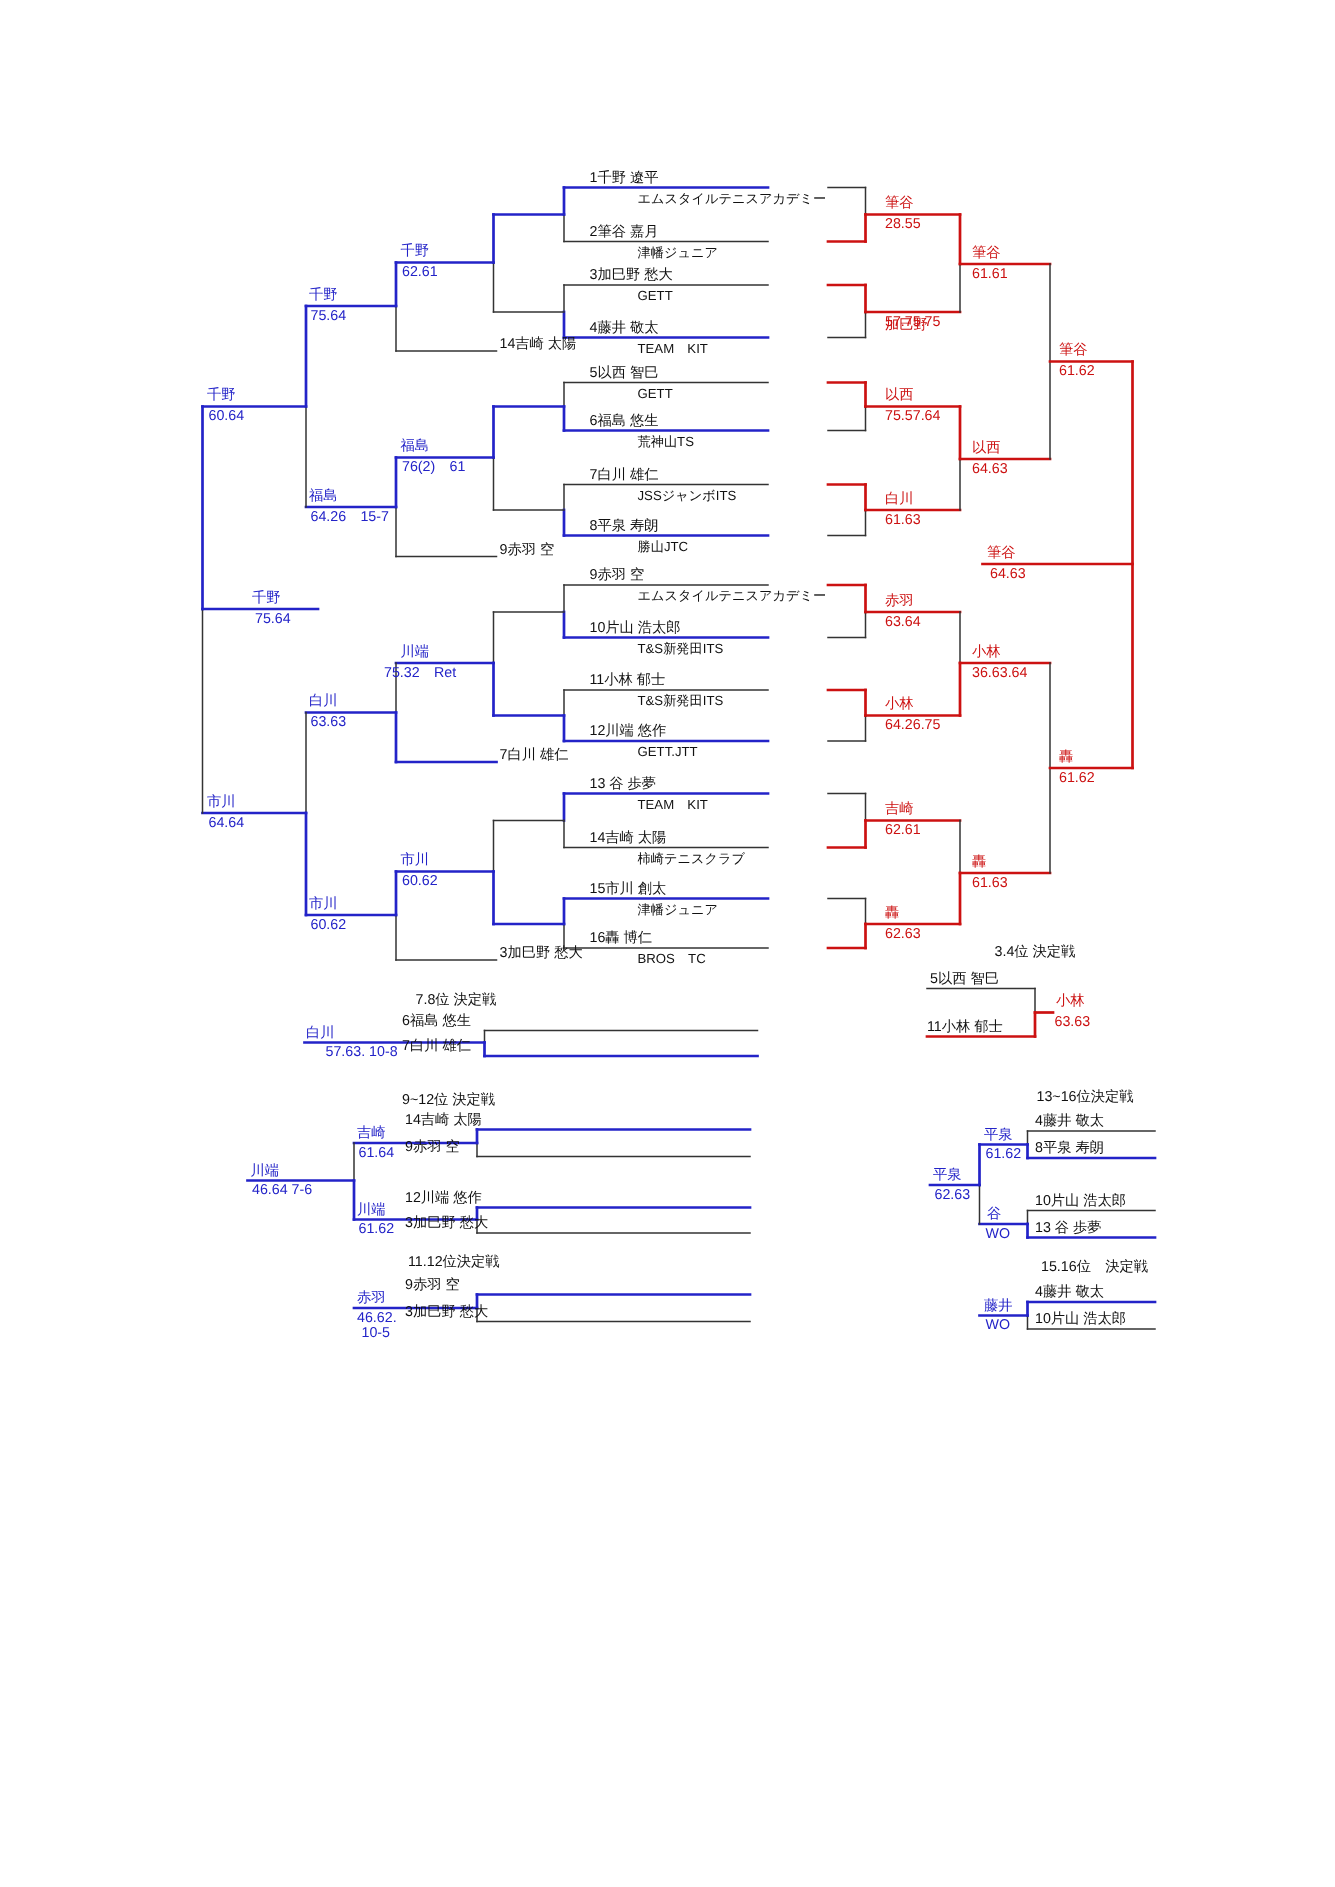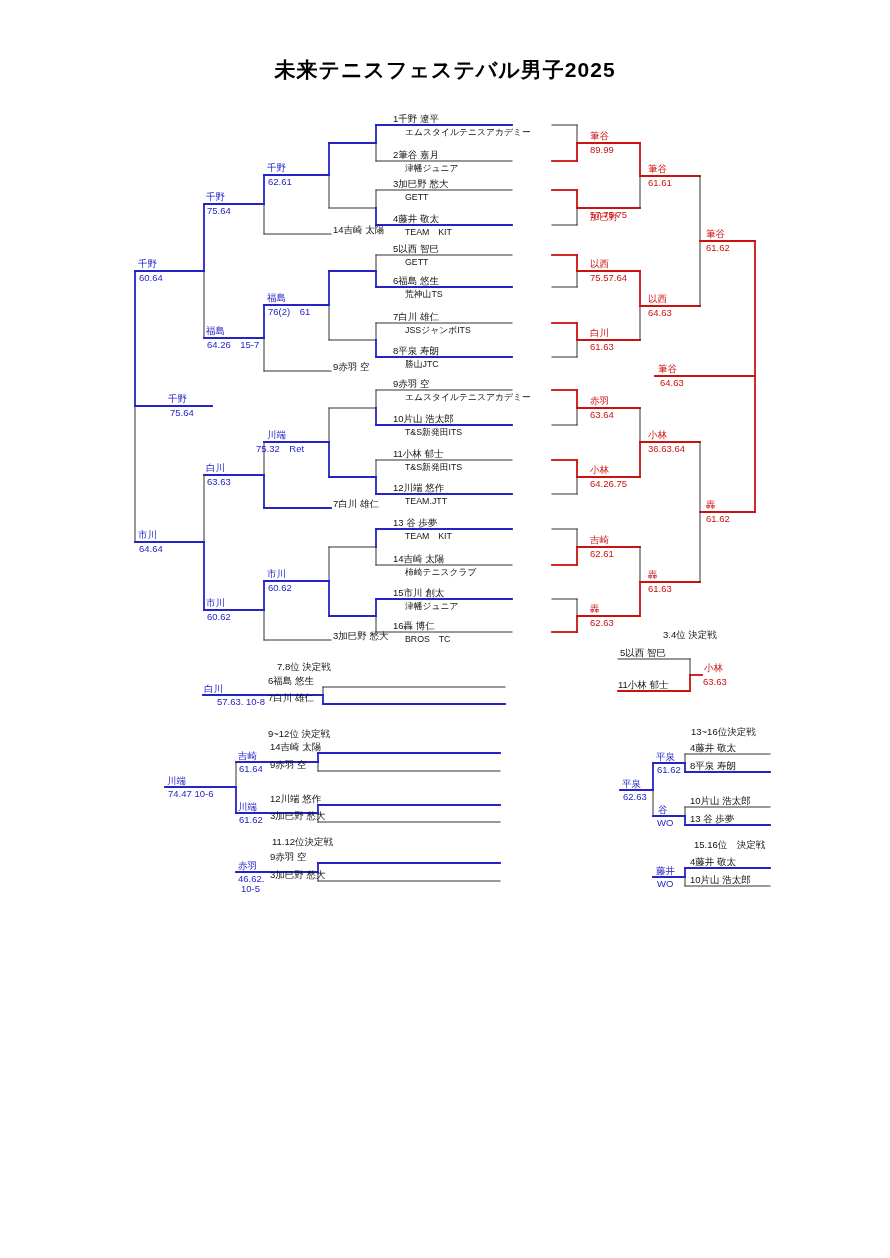--- a/index.html
+++ b/index.html
@@ -1,20 +1,20 @@
 <!DOCTYPE html>
 <html><head>
 <meta charset="utf-8">
 <style>
   html,body{margin:0;padding:0;background:#fff;}
   #page{position:relative;width:890px;height:1258px;background:#ffffff;
         font-family:"Liberation Sans","DejaVu Sans",sans-serif;overflow:hidden;}
   #page svg{position:absolute;left:0;top:0;}
   .lbl{position:absolute;font-size:9.5px;line-height:10px;white-space:pre;color:#111;}
-  .sm{font-size:8.8px;}
+  .sm{font-size:8.8px;margin-left:20px;}
   .b{color:#2323c8;}
   .r{color:#cc1111;}
   .title{position:absolute;left:0;right:0;top:56px;text-align:center;
          font-size:21px;font-weight:bold;color:#000;letter-spacing:1px;}
 </style>
 </head>
 <body>
 
 <div id="page">
 
@@ -228,21 +228,20 @@
       <line x1="653" y1="877" x2="685" y2="877" stroke="#2323c8" stroke-width="1.8"></line>
 
       <line x1="618" y1="659" x2="690" y2="659" stroke="#333" stroke-width="1"></line>
       <line x1="618" y1="691" x2="690" y2="691" stroke="#cc1111" stroke-width="1.8"></line>
       <line x1="690" y1="659" x2="690" y2="675" stroke="#333" stroke-width="1"></line>
       <line x1="690" y1="675" x2="690" y2="691" stroke="#cc1111" stroke-width="1.8"></line>
       <line x1="690" y1="675" x2="702" y2="675" stroke="#cc1111" stroke-width="1.8"></line>
     </g>
   </svg>
 
-  <div class="title">未来テニスフェステバル男子2025</div>
 
   <div>
     <span class="lbl" style="left:393px;top:114px">1千野 遼平</span>
     <span class="lbl sm" style="left:405px;top:127px">エムスタイルテニスアカデミー</span>
     <span class="lbl" style="left:393px;top:150px">2筆谷 嘉月</span>
     <span class="lbl sm" style="left:405px;top:163px">津幡ジュニア</span>
     <span class="lbl" style="left:393px;top:179px">3加巳野 愁大</span>
     <span class="lbl sm" style="left:405px;top:192px">GETT</span>
     <span class="lbl" style="left:393px;top:214px">4藤井 敬太</span>
     <span class="lbl sm" style="left:405px;top:227px">TEAM　KIT</span>
@@ -254,21 +253,21 @@
     <span class="lbl sm" style="left:405px;top:325px">JSSジャンボITS</span>
     <span class="lbl" style="left:393px;top:346px">8平泉 寿朗</span>
     <span class="lbl sm" style="left:405px;top:359px">勝山JTC</span>
     <span class="lbl" style="left:393px;top:379px">9赤羽 空</span>
     <span class="lbl sm" style="left:405px;top:392px">エムスタイルテニスアカデミー</span>
     <span class="lbl" style="left:393px;top:414px">10片山 浩太郎</span>
     <span class="lbl sm" style="left:405px;top:427px">T&amp;S新発田ITS</span>
     <span class="lbl" style="left:393px;top:449px">11小林 郁士</span>
     <span class="lbl sm" style="left:405px;top:462px">T&amp;S新発田ITS</span>
     <span class="lbl" style="left:393px;top:483px">12川端 悠作</span>
-    <span class="lbl sm" style="left:405px;top:496px">TEAM.JTT</span>
+    <span class="lbl sm" style="left:405px;top:496px">GETT.JTT</span>
     <span class="lbl" style="left:393px;top:518px">13 谷 歩夢</span>
     <span class="lbl sm" style="left:405px;top:531px">TEAM　KIT</span>
     <span class="lbl" style="left:393px;top:554px">14吉崎 太陽</span>
     <span class="lbl sm" style="left:405px;top:567px">柿崎テニスクラブ</span>
     <span class="lbl" style="left:393px;top:588px">15市川 創太</span>
     <span class="lbl sm" style="left:405px;top:601px">津幡ジュニア</span>
     <span class="lbl" style="left:393px;top:621px">16轟 博仁</span>
     <span class="lbl sm" style="left:405px;top:634px">BROS　TC</span>
 
     <span class="lbl" style="left:333px;top:225px">14吉崎 太陽</span>
@@ -298,21 +297,21 @@
     <span class="lbl b" style="left:139px;top:273px">60.64</span>
     <span class="lbl b" style="left:138px;top:530px">市川</span>
     <span class="lbl b" style="left:139px;top:544px">64.64</span>
 
     <span class="lbl b" style="left:168px;top:394px">千野</span>
     <span class="lbl b" style="left:170px;top:408px">75.64</span>
   </div>
 
   <div>
     <span class="lbl r" style="left:590px;top:131px">筆谷</span>
-    <span class="lbl r" style="left:590px;top:145px">89.99</span>
+    <span class="lbl r" style="left:590px;top:145px">28.55</span>
     <span class="lbl r" style="left:590px;top:212px">加巳野</span>
     <span class="lbl r" style="left:590px;top:210px">57.75.75</span>
     <span class="lbl r" style="left:590px;top:259px">以西</span>
     <span class="lbl r" style="left:590px;top:273px">75.57.64</span>
     <span class="lbl r" style="left:590px;top:328px">白川</span>
     <span class="lbl r" style="left:590px;top:342px">61.63</span>
     <span class="lbl r" style="left:590px;top:396px">赤羽</span>
     <span class="lbl r" style="left:590px;top:410px">63.64</span>
     <span class="lbl r" style="left:590px;top:465px">小林</span>
     <span class="lbl r" style="left:590px;top:479px">64.26.75</span>
@@ -353,21 +352,21 @@
     <span class="lbl" style="left:268px;top:729px">9~12位 決定戦</span>
     <span class="lbl" style="left:270px;top:742px">14吉崎 太陽</span>
     <span class="lbl" style="left:270px;top:760px">9赤羽 空</span>
     <span class="lbl" style="left:270px;top:794px">12川端 悠作</span>
     <span class="lbl" style="left:270px;top:811px">3加巳野 愁大</span>
     <span class="lbl b" style="left:238px;top:751px">吉崎</span>
     <span class="lbl b" style="left:239px;top:764px">61.64</span>
     <span class="lbl b" style="left:238px;top:802px">川端</span>
     <span class="lbl b" style="left:239px;top:815px">61.62</span>
     <span class="lbl b" style="left:167px;top:776px">川端</span>
-    <span class="lbl b" style="left:168px;top:789px">74.47 10-6</span>
+    <span class="lbl b" style="left:168px;top:789px">46.64 7-6</span>
 
     <span class="lbl" style="left:272px;top:837px">11.12位決定戦</span>
     <span class="lbl" style="left:270px;top:852px">9赤羽 空</span>
     <span class="lbl" style="left:270px;top:870px">3加巳野 愁大</span>
     <span class="lbl b" style="left:238px;top:861px">赤羽</span>
     <span class="lbl b" style="left:238px;top:874px">46.62.</span>
     <span class="lbl b" style="left:241px;top:884px">10-5</span>
 
     <span class="lbl" style="left:691px;top:727px">13~16位決定戦</span>
     <span class="lbl" style="left:690px;top:743px">4藤井 敬太</span>

